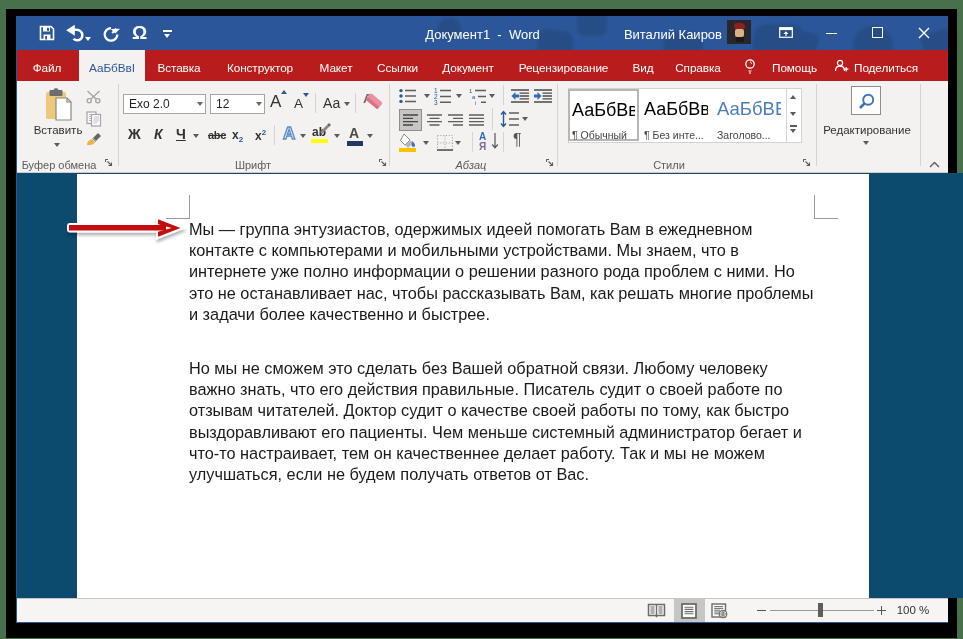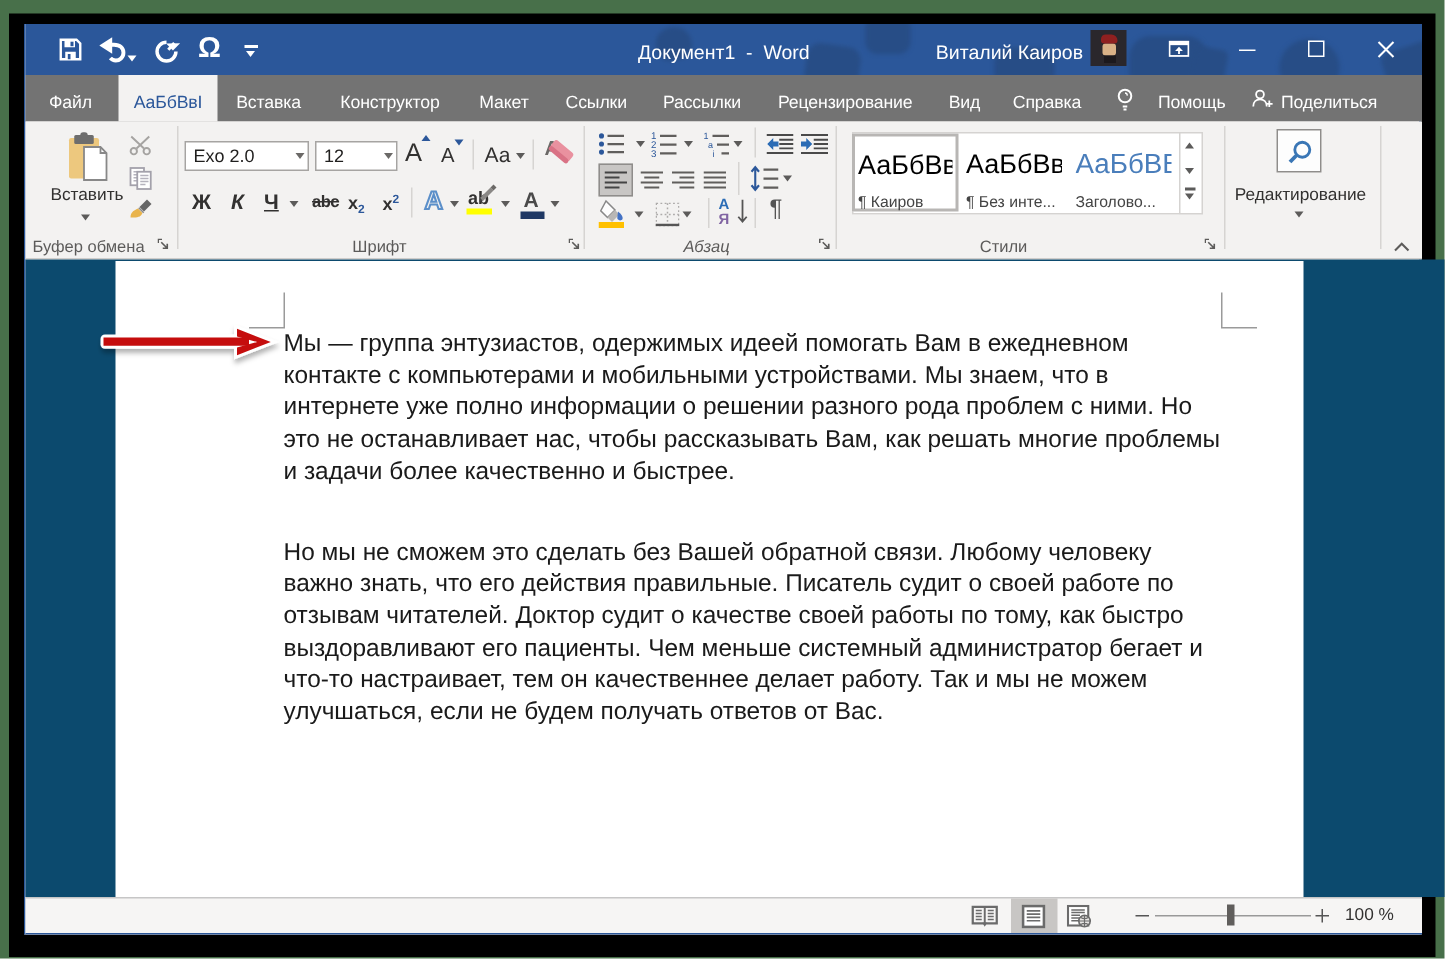--- a/index.html
+++ b/index.html
@@ -2,21 +2,21 @@
 <html><head>
 <meta charset="utf-8">
 <style>
 * { margin:0; padding:0; box-sizing:border-box; }
 html,body { width:963px; height:639px; overflow:hidden; }
 body { background:#48704a; font-family:"Liberation Sans", sans-serif; position:relative; }
 .abs { position:absolute; }
 #frame { position:absolute; left:6px; top:9px; width:951px; height:629px; background:#000; }
 #win { position:absolute; left:16px; top:16px; width:931px; height:607px; background:#f3f2f1; }
 #titlebar { position:absolute; left:0; top:0; width:931px; height:34px; background:#2b579a; overflow:hidden; }
-#tabrow { position:absolute; left:0; top:34px; width:931px; height:31px; background:#737373; }
+#tabrow { position:absolute; left:0; top:34px; width:931px; height:31px; background:#b91c1c; }
 #ribbon { position:absolute; left:0; top:65px; width:931px; height:92px; background:#f3f2f1; border-bottom:1px solid #cfcdcb; }
 #docarea { position:absolute; left:0; top:157px; width:951px; height:425px; background:#0c4a6e; }
 #page { position:absolute; left:60px; top:1px; width:792px; height:424px; background:#fff; }
 #statusbar { position:absolute; left:0; top:582px; width:931px; height:25px; background:#f6f5f4; border-top:1px solid #c6c6c6; border-bottom:1px solid #2b579a; }
 #win { border-left:1px solid #2b579a; border-right:1px solid #2b579a; }
 .wt { color:#fff; }
 .blob { position:absolute; background:#274d86; filter:blur(1.5px); }
 .tab { position:absolute; top:0; height:31px; line-height:37px; color:#fff; font-size:11.8px; letter-spacing:-0.1px; text-align:center; }
 .seph { position:absolute; width:1px; background:#d6d4d2; top:3px; height:82px; }
 .glabel { position:absolute; font-size:11px; color:#5c5b5a; top:77.5px; height:12px; line-height:12px; text-align:center; }
@@ -82,21 +82,21 @@
         <path d="M1 1 L11 11 M11 1 L1 11" stroke="#fff" stroke-width="1.4"></path>
       </svg>
   </div>
   <div id="tabrow">
     <div class="tab" style="left:3px;width:54px;">Файл</div>
     <div class="tab" style="left:62px;width:66px;background:#f3f2f1;color:#2b579a;">АаБбВвI</div>
     <div class="tab" style="left:132px;width:60px;">Вставка</div>
     <div class="tab" style="left:193px;width:100px;">Конструктор</div>
     <div class="tab" style="left:294px;width:50px;">Макет</div>
     <div class="tab" style="left:350px;width:61px;">Ссылки</div>
-    <div class="tab" style="left:416px;width:70px;">Рассылки</div>
+    <div class="tab" style="left:416px;width:70px;">Документ</div>
     <div class="tab" style="left:491px;width:111px;">Рецензирование</div>
     <div class="tab" style="left:607px;width:38px;">Вид</div>
     <div class="tab" style="left:650px;width:62px;">Справка</div>
     <svg class="abs" style="left:727px;top:8px;" width="12" height="16" viewBox="0 0 12 16">
         <circle cx="6" cy="6" r="4.2" fill="none" stroke="#fff" stroke-width="1.3"></circle>
         <path d="M4.5 13 H7.5 M5 15 H7" stroke="#fff" stroke-width="1.2"></path>
         <path d="M6 4 C7 4 7.6 4.8 7.4 5.8" fill="none" stroke="#fff" stroke-width="1"></path>
       </svg>
     <div class="tab" style="left:755px;width:58px;text-align:left;">Помощь</div>
     <svg class="abs" style="left:817px;top:9px;" width="15" height="14" viewBox="0 0 15 14">
@@ -284,21 +284,21 @@
     <svg class="abs dlg" style="left:529px;top:78px;" viewBox="0 0 9 9">
         <path d="M1 1 V0.5 H0.5 V3 M1 0.5 H3 M0.5 1 H1" stroke="#5c5b5a" fill="none"></path>
         <path d="M2.5 2.5 L6.5 6.5 M6.5 3.5 V6.5 H3.5" stroke="#5c5b5a" stroke-width="1.1" fill="none"></path>
       </svg>
     <div class="seph" style="left:540px;"></div>
 
     <div class="abs" style="left:551px;top:7px;width:234px;height:55px;background:#fff;border:1px solid #d5d3d1;"></div>
     <div class="abs" style="left:769px;top:7px;width:16px;height:55px;background:#fff;border:1px solid #d5d3d1;border-left:1px solid #d5d3d1;"></div>
     <div class="abs" style="left:551px;top:8px;width:71px;height:52px;background:#fff;border:2.5px solid #b8b6b4;">
       <div class="abs" style="left:2px;top:9px;font-size:18px;color:#000;white-space:nowrap;overflow:hidden;width:63px;">АаБбВвI</div>
-      <div class="abs" style="left:2px;top:38px;font-size:10.5px;color:#444;white-space:nowrap;overflow:hidden;width:63px;">¶ Каиров</div>
+      <div class="abs" style="left:2px;top:38px;font-size:10.5px;color:#444;white-space:nowrap;overflow:hidden;width:63px;">¶ Обычный</div>
     </div>
     <div class="abs" style="left:625px;top:8px;width:67px;height:53px;">
       <div class="abs" style="left:2px;top:10px;font-size:18px;color:#000;white-space:nowrap;overflow:hidden;width:64px;">АаБбВвI</div>
       <div class="abs" style="left:2px;top:40px;font-size:10.5px;color:#444;white-space:nowrap;overflow:hidden;width:64px;">¶ Без инте...</div>
     </div>
     <div class="abs" style="left:698px;top:8px;width:66px;height:53px;">
       <div class="abs" style="left:2px;top:9px;font-size:18.5px;color:#4a7ebb;white-space:nowrap;overflow:hidden;width:64px;">АаБбВВ</div>
       <div class="abs" style="left:2px;top:40px;font-size:10.5px;color:#444;white-space:nowrap;overflow:hidden;width:64px;">Заголово...</div>
     </div>
     <div class="abs" style="left:770px;top:10px;width:14px;height:14px;">

